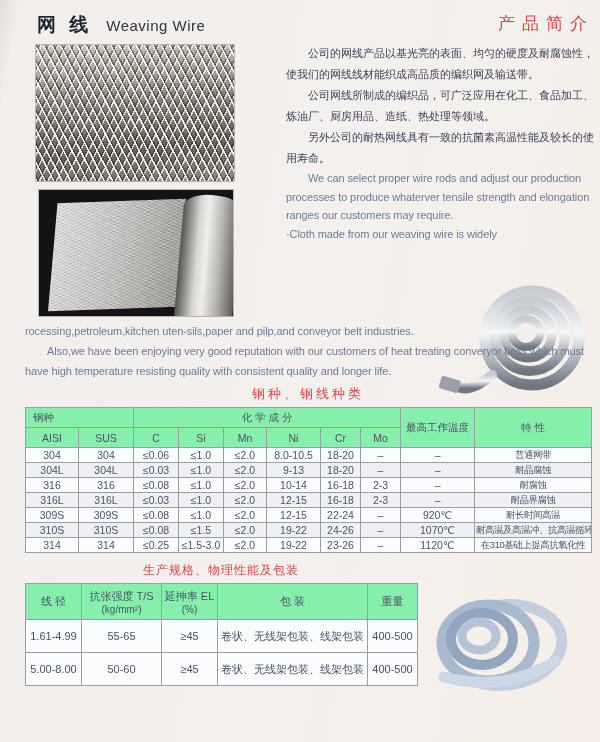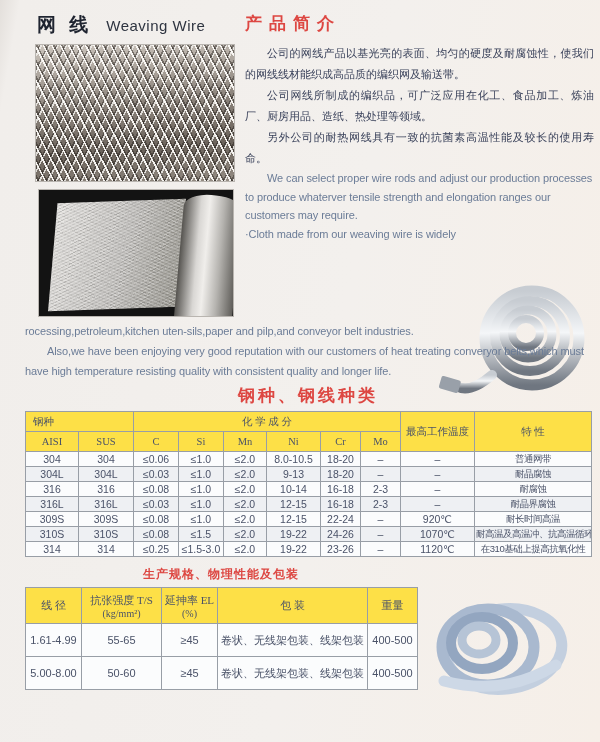--- a/index.html
+++ b/index.html
@@ -2,21 +2,21 @@
 <html><head>
 <meta charset="utf-8">
 <style>
   html,body{margin:0;padding:0;background:#cfcdca;}
   .page{
     position:relative;width:600px;height:742px;overflow:hidden;
     background:linear-gradient(100deg,#e3dfdb 0,#f1eeeb 20px,#f3f0ed 55%,#f6efe8 100%);
     font-family:"Liberation Sans","DejaVu Sans",sans-serif;
     box-sizing:border-box;padding:10px 6px 0 25px;
   }
-  .top-row{display:flex;position:relative;z-index:1;}
+  .top-row{display:flex;position:relative;z-index:1;gap:41px;}
   .left-col{width:212px;flex:0 0 212px;}
   .right-col{flex:1;padding-left:8px;min-width:0;}
   
   .hdr{display:flex;align-items:baseline;margin:2px 0 6px 12px;}
   .t-cn{font-size:19px;font-weight:bold;color:#1f2430;letter-spacing:4px;}
   .t-en{font-size:15px;color:#2e3440;margin-left:14px;letter-spacing:.5px;}
   
   .photo{border:1px solid #b9b5b0;}
   .mesh1{
     margin-left:10px;width:198px;height:136px;
@@ -34,38 +34,38 @@
       repeating-linear-gradient(24deg, rgba(255,255,255,.35) 0 1px, rgba(0,0,0,0) 1px 3px),
       repeating-linear-gradient(-24deg, rgba(0,0,0,.18) 0 1px, rgba(0,0,0,0) 1px 3px),
       linear-gradient(100deg,#e4e2df 0%,#c3c1be 55%,#99978f 100%);
   }
   .roll{
     position:absolute;right:-2%;top:4%;width:30%;height:104%;
     transform:rotate(5deg);border-radius:46% 46% 0 0/10% 10% 0 0;
     background:linear-gradient(90deg,#55534f 0%,#d9d7d4 30%,#f0eeeb 45%,#b5b3af 70%,#5e5c58 100%);
   }
   
-  .h-red{color:#dd4742;font-weight:bold;text-align:left;}
+  .h-red{color:#dd4742;font-weight:normal;text-align:right;}
   .h1{font-size:17px;letter-spacing:7px;margin:2px 0 8px 0;}
   .cnp{font-size:11px;line-height:21px;color:#39415a;text-align:justify;text-indent:2em;margin:0;}
   .enp{font-size:11px;line-height:18.5px;color:#6b7c97;text-indent:2em;margin:0;letter-spacing:-.1px;}
   .enp.noind{text-indent:0;}
   .wide{position:relative;z-index:1;margin:4px 0 0 0;width:568px;}
   .wide .enp{line-height:20px;}
   
   .hose{position:absolute;right:4px;top:276px;width:160px;height:142px;z-index:0;}
   
   .h2wrap{width:566px;text-align:center;margin-top:3px;}
-  .h2{font-size:17px;letter-spacing:3px;}
+  .h2{font-size:13px;letter-spacing:3px;}
   .h3wrap{width:392px;text-align:center;margin-top:7px;}
   .h3{font-size:12px;letter-spacing:1px;}
   
   table{border-collapse:collapse;table-layout:fixed;background:#fbfcfd;margin-top:4px;}
   th,td{border:1px solid #989ea6;text-align:center;color:#4a5268;overflow:hidden;white-space:nowrap;padding:0 1px;box-sizing:border-box;}
-  th{background:#fde047;font-weight:normal;font-family:Liberation Serif, serif;}
+  th{background:#86efac;font-weight:normal;}
   .t1{width:566px;font-size:10.5px;}
   .t1 thead tr{height:20px;}
   .t1 tbody tr{height:15px;}
   .t1 tbody tr:nth-child(even) td{background:#eef0f3;}
   .t1 td:last-child{font-size:9.5px;letter-spacing:-.5px;}
   .t1 .steel-head{text-align:left;padding-left:7px;}
   .t2{width:392px;font-size:11px;}
   .t2 thead tr{height:36px;}
   .t2 tbody tr{height:33px;}
   .t2 th .sub{display:block;font-size:10px;}

